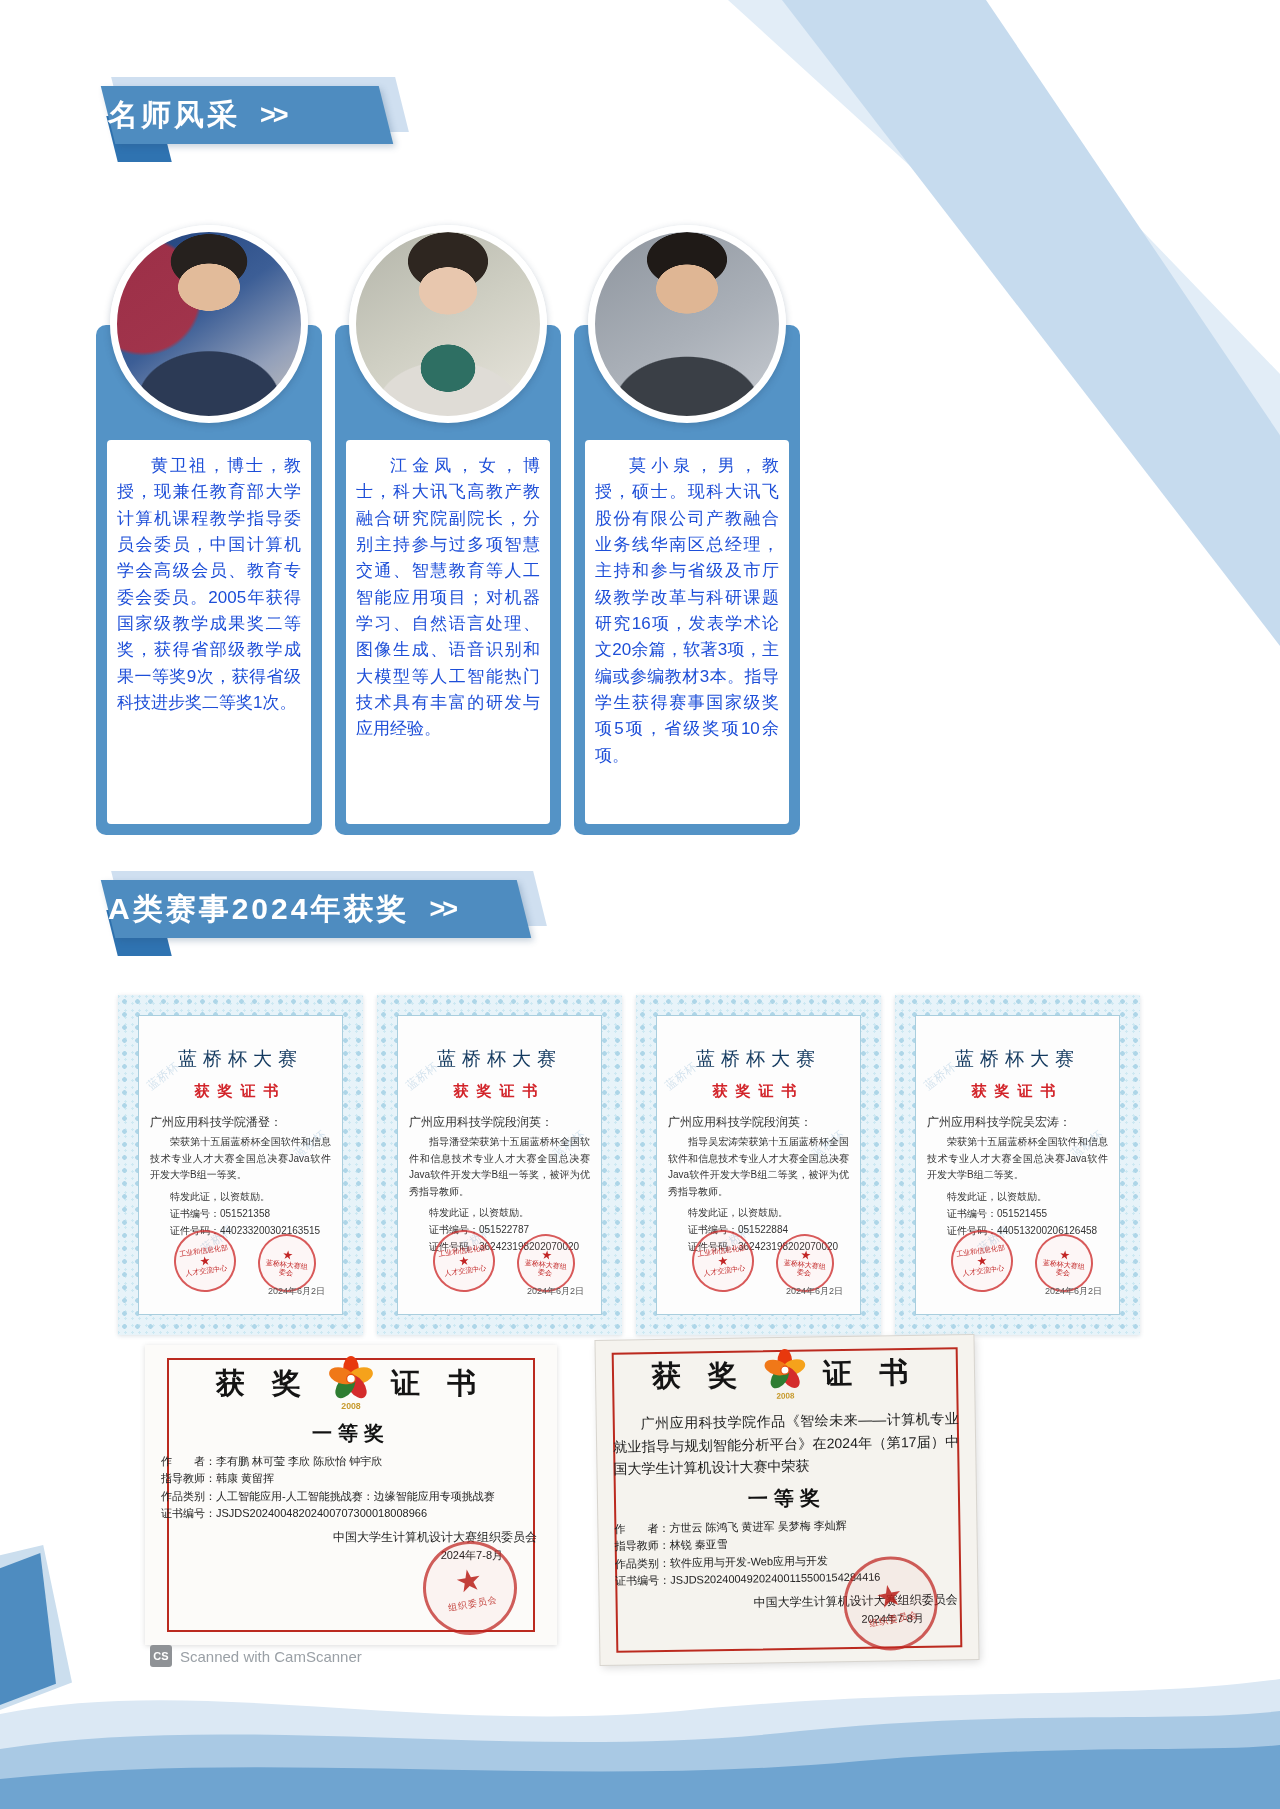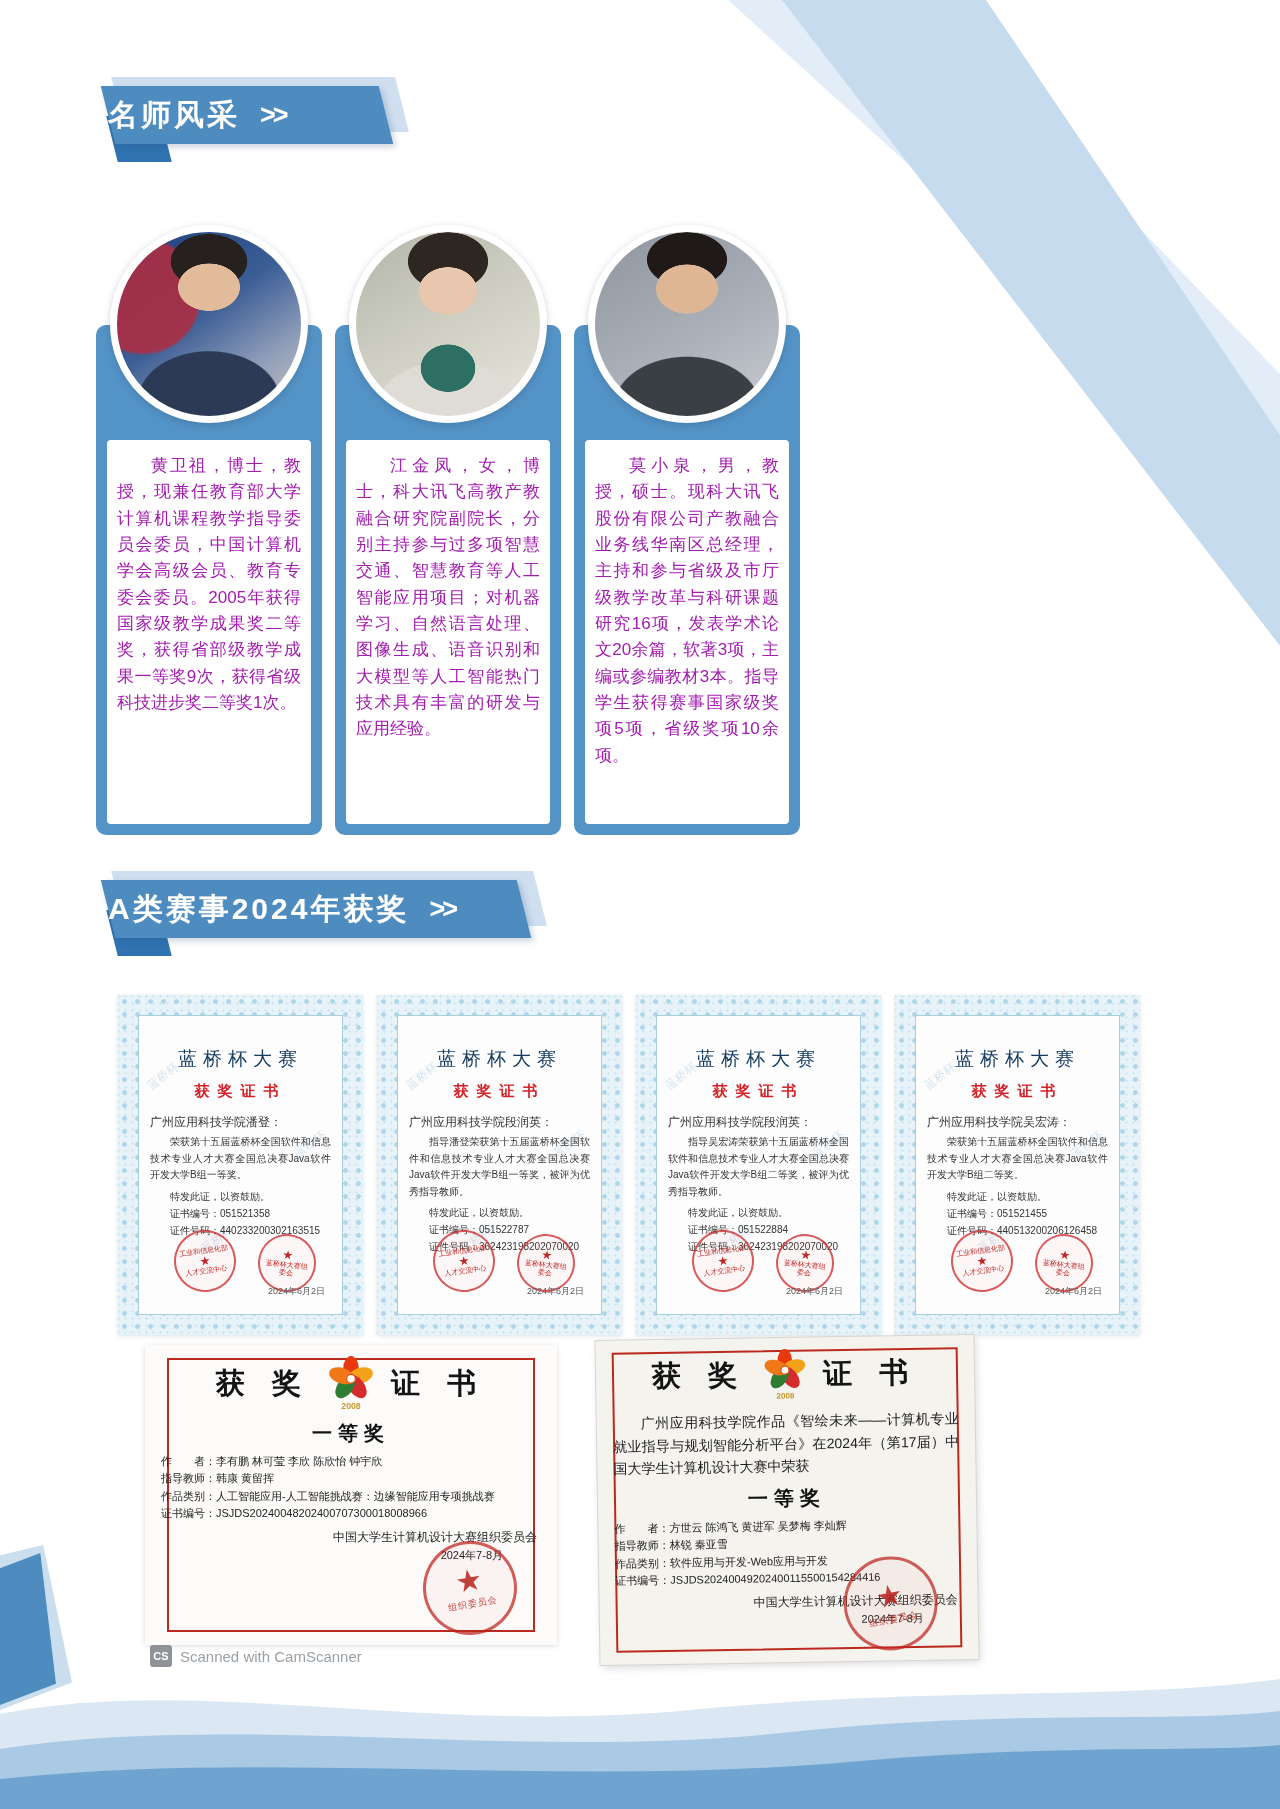--- a/index.html
+++ b/index.html
@@ -57,21 +57,21 @@
       radial-gradient(ellipse 30px 26px at 50% 74%, #2e6f63 0 90%, transparent 92%),
       radial-gradient(ellipse 78px 52px at 50% 96%, #dfdcd6 0 90%, transparent 92%),
       linear-gradient(150deg,#b4b5aa 0%,#cfcfc3 50%,#e9e6de 100%);}
   .p4{background:
       radial-gradient(ellipse 34px 27px at 50% 31%, #dfb694 0 90%, transparent 92%),
       radial-gradient(ellipse 44px 30px at 50% 15%, #1f1a17 0 90%, transparent 92%),
       radial-gradient(ellipse 80px 55px at 50% 95%, #3a3f46 0 90%, transparent 92%),
       linear-gradient(150deg,#8e959e 0%,#aab0b8 55%,#c8ccd2 100%);}
   .bio-box{position:absolute;left:11px;right:11px;top:215px;bottom:11px;background:#fff;
       border-radius:4px;padding:13px 10px;box-sizing:border-box;}
-  .bio{font-size:17px;line-height:1.55;color:#a21caf;text-align:justify;text-indent:2em;
+  .bio{font-size:17px;line-height:1.55;color:#1d4ed8;text-align:justify;text-indent:2em;
       font-weight:500;margin:0;}
 
   
   .lq-row{position:absolute;left:118px;top:995px;width:1044px;height:340px;display:flex;gap:14px;}
   .lq{position:relative;width:245px;height:340px;box-sizing:border-box;background-color:#e7f3f9;
       background-image:radial-gradient(circle,#aed6e8 2px,transparent 2.6px),
                        radial-gradient(circle,#cde8f2 1px,transparent 1.4px);
       background-size:13px 13px,7px 7px;background-position:0 0,4px 5px;
       box-shadow:0 1px 4px rgba(60,90,110,.18);}
   .lq-inner{position:absolute;inset:20px;background:#fdfdfd;border:1px solid #a9cede;}

